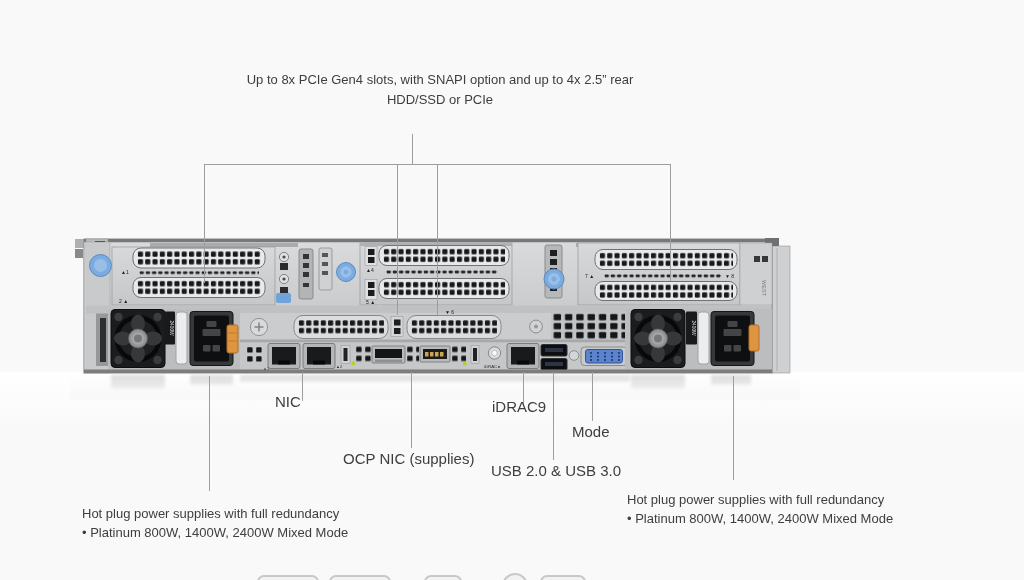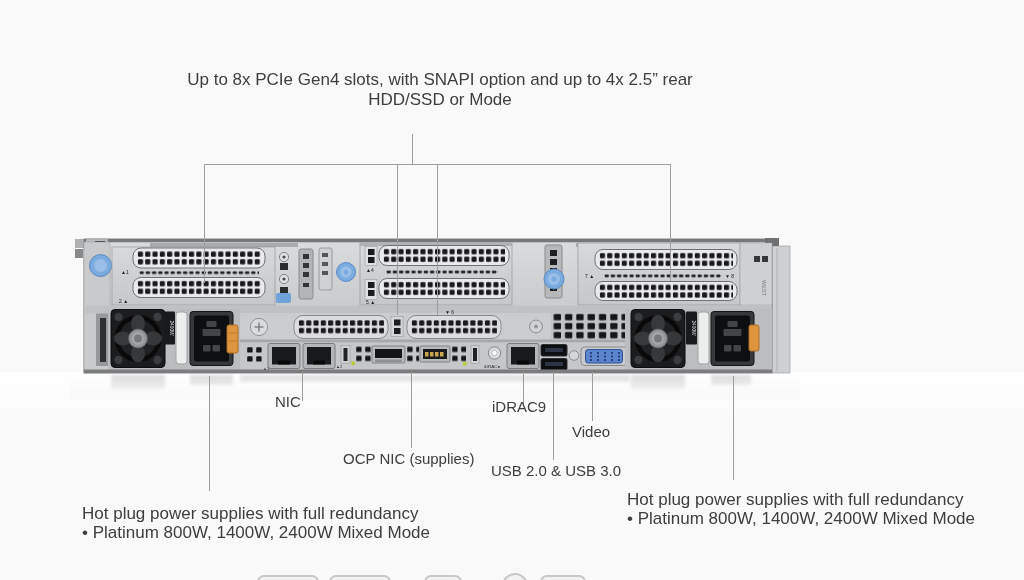--- a/index.html
+++ b/index.html
@@ -1,38 +1,38 @@
 <!DOCTYPE html>
 <html><head>
 <meta charset="utf-8">
 <style>
   html,body{margin:0;padding:0}
   body{width:1024px;height:580px;position:relative;overflow:hidden;background:#f9f9f9;
        font-family:"Liberation Sans",sans-serif;color:#3e3e3e}
   .abs{position:absolute}
-  .cap{font-size:17px;line-height:20px;white-space:nowrap;color:#3e3e3e}
+  .cap{font-size:13px;line-height:20px;white-space:nowrap;color:#3e3e3e}
   .center{text-align:center}
   .vline{position:absolute;width:1px;background:#9e9e9e;z-index:4}
   .hline{position:absolute;height:1px;background:#9e9e9e;z-index:4}
   .floor{position:absolute;left:0;top:372px;width:1024px;height:55px;z-index:1;
          background:linear-gradient(#ffffff,#f9f9f9)}
   #server-svg{position:absolute;left:70px;top:225px;z-index:2}
   .lbl{position:absolute;z-index:5;font-size:15px;white-space:nowrap}
   .thumb{position:absolute;top:575px;height:14px;background:#f2f2f2;border:2px solid #c8c8c8;
          border-radius:7px;z-index:5}
   .thumb.circle{top:573px;width:22px;height:22px;border-radius:50%}
 </style>
 </head>
 <body>
 
 <div class="floor"></div>
 
 <div class="abs cap center" style="left:170px;top:70px;width:540px;z-index:5">
   <div>Up to 8x PCIe Gen4 slots, with SNAPI option and up to 4x 2.5” rear</div>
-  <div>HDD/SSD or Mode</div>
+  <div>HDD/SSD or PCIe</div>
 </div>
 
 <div class="vline" style="left:412px;top:134px;height:30px"></div>
 <div class="hline" style="left:204px;top:164px;width:467px"></div>
 <div class="vline" style="left:204px;top:164px;height:119px"></div>
 <div class="vline" style="left:397px;top:164px;height:151px"></div>
 <div class="vline" style="left:437px;top:164px;height:151px"></div>
 <div class="vline" style="left:670px;top:164px;height:117px"></div>
 <div class="vline" style="left:302px;top:372px;height:29px"></div>
 <div class="vline" style="left:411px;top:372px;height:76px"></div>
@@ -366,21 +366,21 @@
     <rect x="190" y="375" width="43" height="10" fill="#1a1a1a"></rect>
     <rect x="240" y="375" width="390" height="7" fill="#3a3a3a"></rect>
     <rect x="631" y="375" width="54" height="14" fill="#1a1a1a"></rect>
     <rect x="711" y="375" width="40" height="10" fill="#1a1a1a"></rect>
   </g>
   <rect x="70" y="374" width="730" height="26" fill="url(#fadeGrad)"></rect>
 </svg>
 
 <div class="lbl" style="left:275px;top:393px">NIC</div>
 <div class="lbl" style="left:492px;top:398px">iDRAC9</div>
-<div class="lbl" style="left:572px;top:423px">Video</div>
+<div class="lbl" style="left:572px;top:423px">Mode</div>
 <div class="lbl" style="left:343px;top:450px">OCP NIC (supplies)</div>
 <div class="lbl" style="left:491px;top:462px">USB 2.0 &amp; USB 3.0</div>
 
 <div class="abs cap" style="left:82px;top:504px;line-height:19px;z-index:5">
   <div>Hot plug power supplies with full redundancy</div>
   <div>• Platinum 800W, 1400W, 2400W Mixed Mode</div>
 </div>
 <div class="abs cap" style="left:627px;top:490px;line-height:19px;z-index:5">
   <div>Hot plug power supplies with full redundancy</div>
   <div>• Platinum 800W, 1400W, 2400W Mixed Mode</div>

